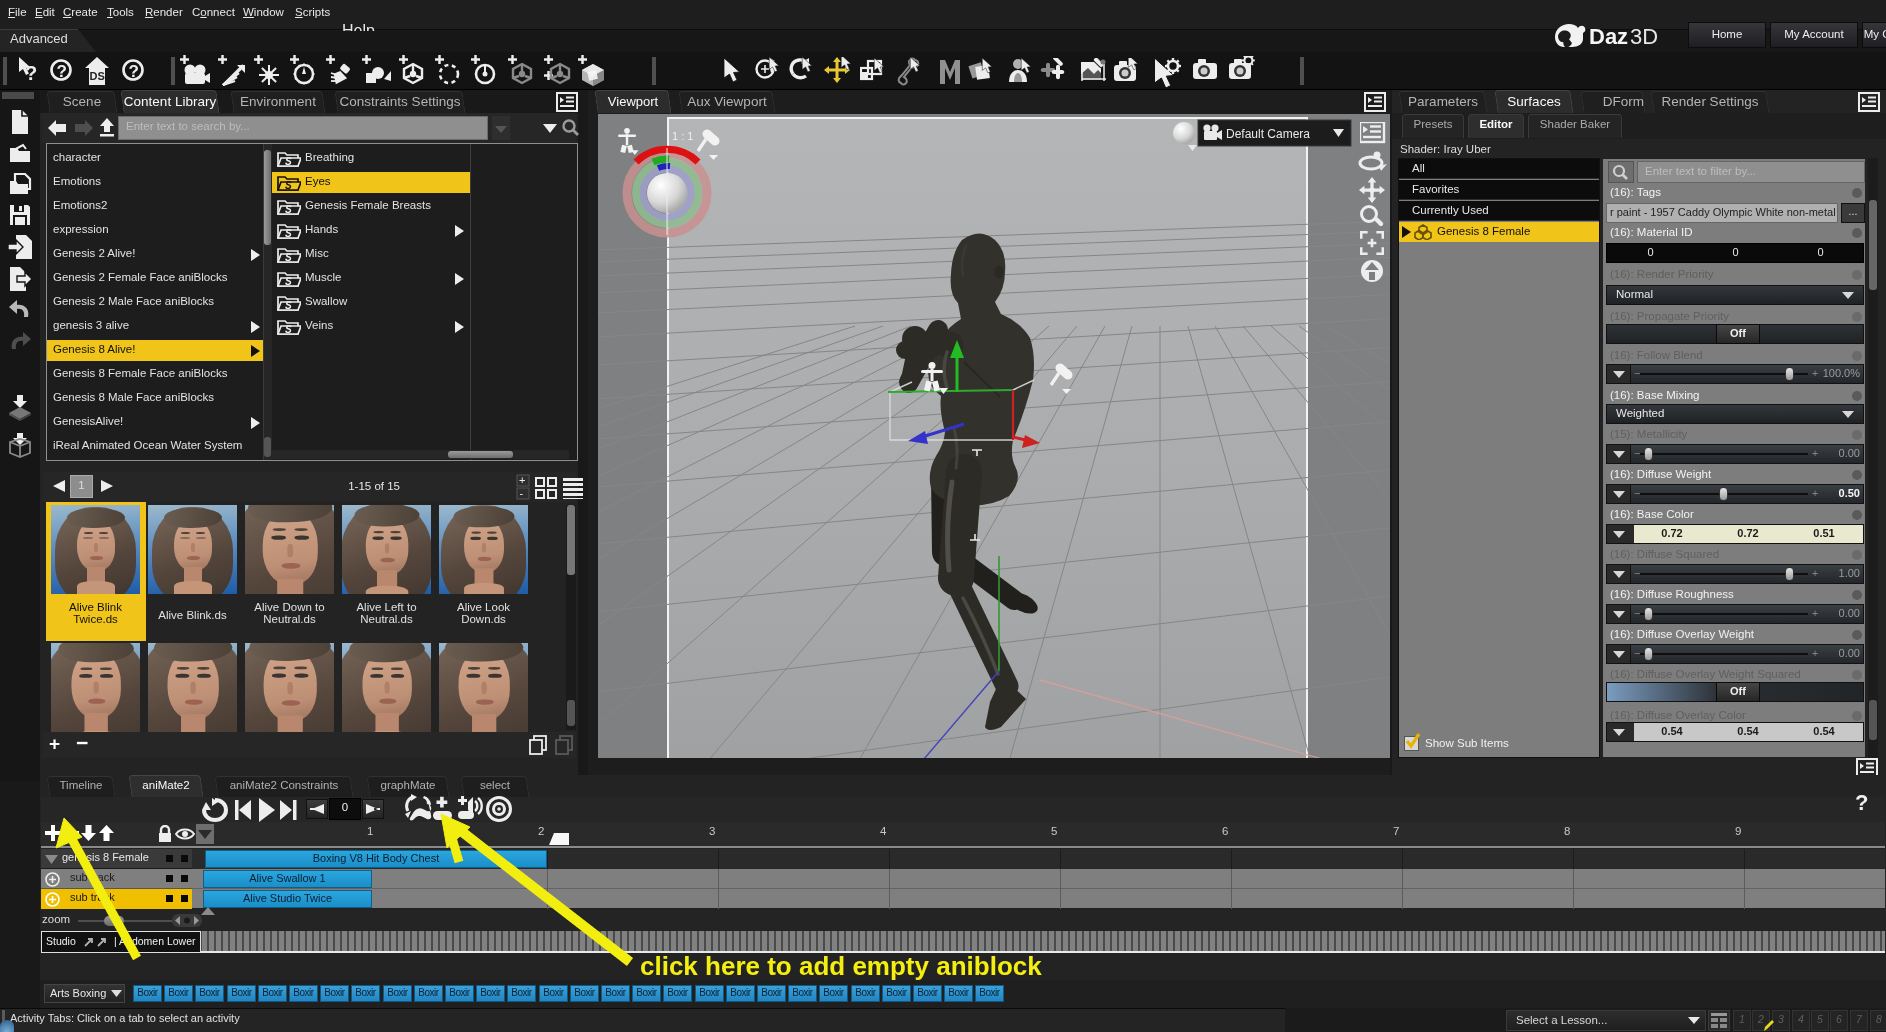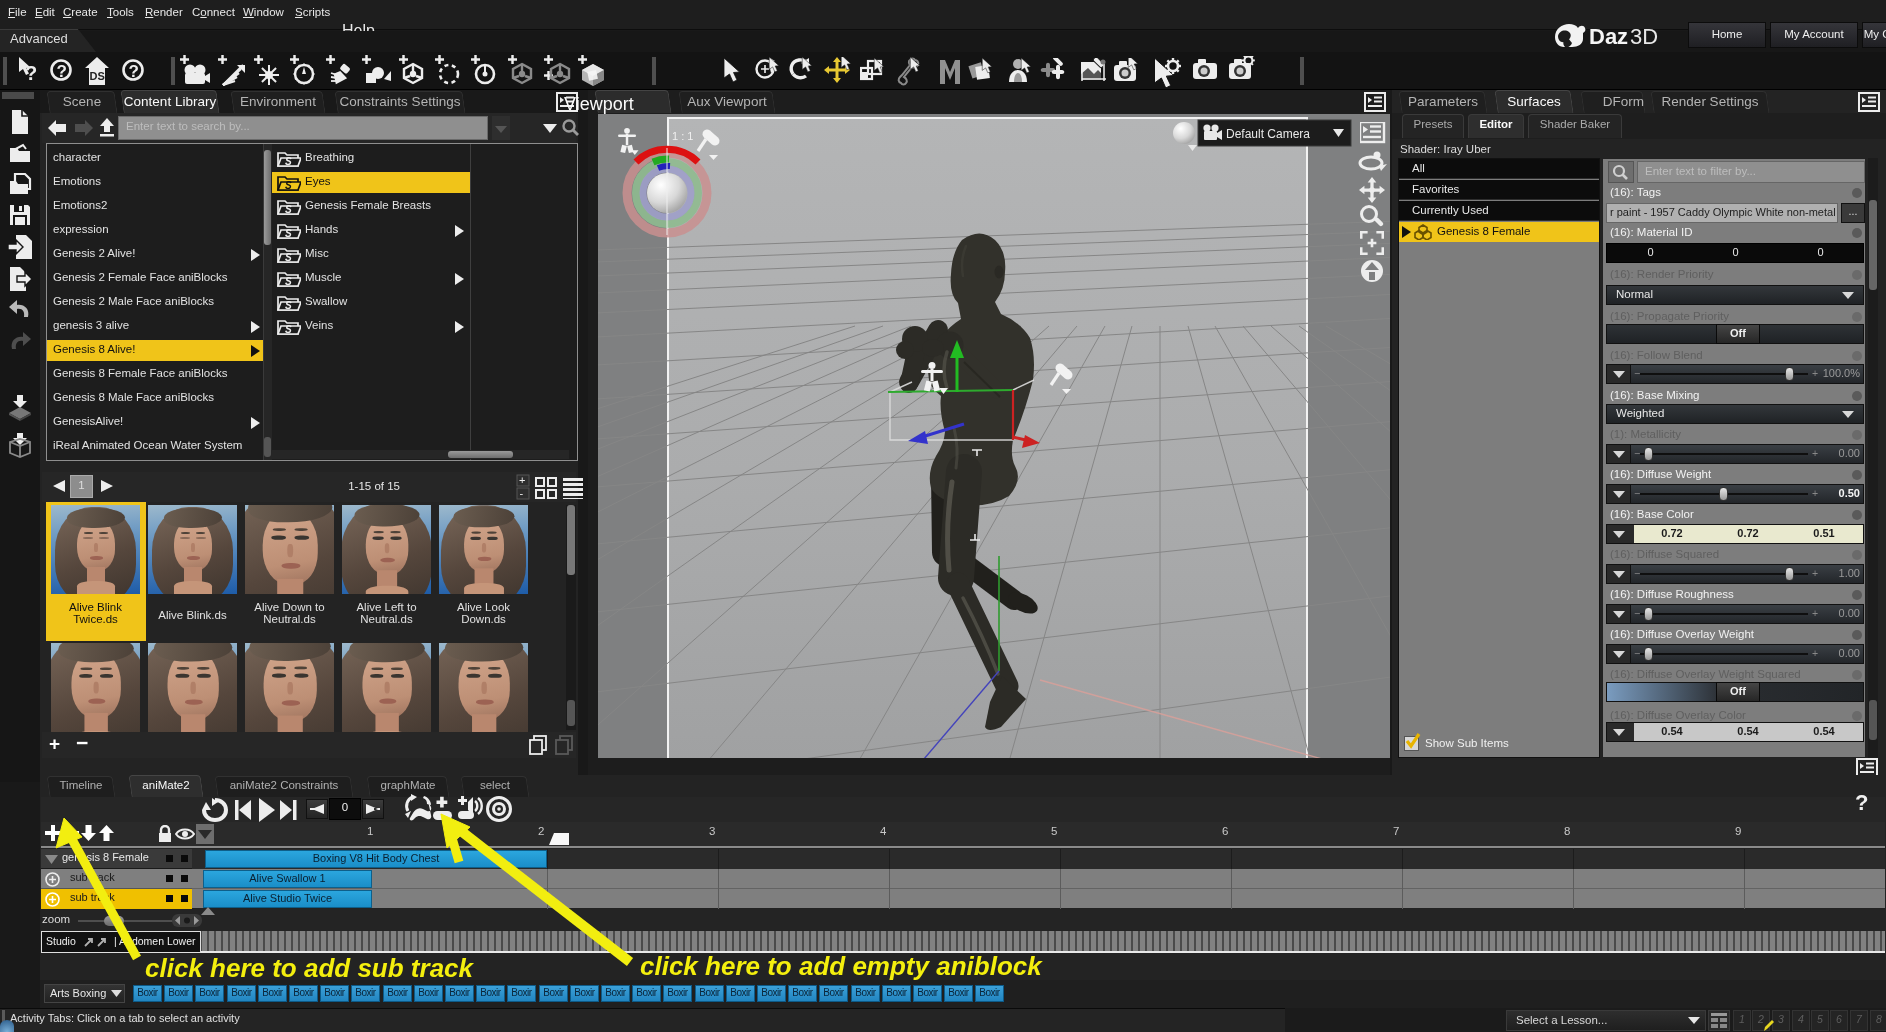--- a/index.html
+++ b/index.html
@@ -692,21 +692,21 @@
 <svg class="a" style="left:528px;top:735px" width="22" height="20" viewBox="0 0 22 20">
       <rect x="6" y="1" width="12" height="14" fill="none" stroke="#ededed" stroke-width="1.8"></rect>
       <rect x="2" y="5" width="12" height="14" fill="#262626" stroke="#ededed" stroke-width="1.8"></rect>
     </svg>
 <svg class="a" style="left:554px;top:735px" width="22" height="20" viewBox="0 0 22 20">
       <rect x="6" y="1" width="12" height="14" fill="none" stroke="#5a5a5a" stroke-width="1.8"></rect>
       <rect x="2" y="5" width="12" height="14" fill="#262626" stroke="#5a5a5a" stroke-width="1.8"></rect>
     </svg>
 <div class="a" style="left:588px;top:90px;width:802px;height:692px;background:#1d1d1d"></div>
 <div class="a" style="left:596px;top:90px;width:74px;height:23px;background:#2c2c2c;border:1px solid #444;border-bottom:none;border-radius:4px 4px 0 0;transform:skewX(8deg)"></div>
-    <div class="tx" style="left:564px;top:94px;width:74px;text-align:left;font-size:18px;color:#fafafa">Viewport</div>
+    <div class="tx" style="left:596px;top:94px;width:74px;text-align:center;font-size:13px;color:#fafafa">Viewport</div>
 <div class="a" style="left:680px;top:91px;width:94px;height:22px;background:#1f1f1f;border:1px solid #303030;border-bottom:none;border-radius:4px 4px 0 0;transform:skewX(8deg)"></div>
     <div class="tx" style="left:680px;top:94px;width:94px;text-align:center;font-size:13.5px;color:#b4b4b4">Aux Viewport</div>
 <svg class="a" style="left:1364px;top:92px" width="22" height="20" viewBox="0 0 22 20">
       <rect x="1" y="1" width="20" height="18" fill="none" stroke="#ededed" stroke-width="2"></rect>
       <path d="M4 5 L8 8 L4 11 Z" fill="#ededed"></path>
       <line x1="10" y1="5.5" x2="18" y2="5.5" stroke="#ededed" stroke-width="2"></line>
       <line x1="10" y1="9.5" x2="18" y2="9.5" stroke="#ededed" stroke-width="2"></line>
       <line x1="4" y1="14" x2="18" y2="14" stroke="#ededed" stroke-width="2"></line>
     </svg>
 <div class="a" style="left:598px;top:114px;width:792px;height:644px;background:#7f8081;overflow:hidden"><svg width="792" height="644" viewBox="0 0 792 644">
@@ -987,21 +987,21 @@
     <div class="tx" style="left:1812px;top:367px;font-size:10.5px;color:#888">+</div>
     <div class="a" style="left:1785px;top:367px;width:9px;height:14px;background:linear-gradient(180deg,#e8e8e8,#9a9a9a);border-radius:4px;border:1px solid #333"></div>
     <div class="tx" style="right:26px;top:367px;font-size:11px;font-weight:normal;color:#9a9a9a">100.0%</div>
 <div class="tx" style="left:1610px;top:389px;font-size:11.5px;color:#f2f2f2">(16): Base Mixing</div>
     <div class="a" style="left:1852px;top:391px;width:10px;height:10px;border-radius:50%;background:#5a5a5a"></div>
 <div class="a" style="left:1606px;top:404px;width:258px;height:20px;background:linear-gradient(180deg,#33373b,#1f2225);border:1px solid #111"></div>
     <div class="tx" style="left:1616px;top:407px;font-size:11.5px;color:#e8e8e8">Weighted</div>
     <svg class="a" style="left:1842px;top:411px" width="12" height="8" viewBox="0 0 12 8">
       <path d="M0 0 L12 0 L6 7 Z" fill="#d8d8d8"></path>
     </svg>
-<div class="tx" style="left:1610px;top:428px;font-size:11.5px;color:#5f5f5f">(1): Metallicity</div>
+<div class="tx" style="left:1610px;top:428px;font-size:11.5px;color:#5f5f5f">(15): Metallicity</div>
     <div class="a" style="left:1852px;top:430px;width:10px;height:10px;border-radius:50%;background:#6a6a6a"></div>
 <div class="a" style="left:1606px;top:444px;width:258px;height:20px;background:linear-gradient(180deg,#3a3f44,#23262a);border:1px solid #111"></div>
     <div class="a" style="left:1607px;top:445px;width:24px;height:18px;background:#2a2a2a;border-right:1px solid #111"></div>
     <svg class="a" style="left:1613px;top:451px" width="12" height="8" viewBox="0 0 12 8">
       <path d="M0 0 L12 0 L6 7 Z" fill="#d8d8d8"></path>
     </svg>
     <div class="a" style="left:1640px;top:453px;width:168px;height:2px;background:#0f0f0f"></div>
     <div class="tx" style="left:1634px;top:447px;font-size:10.5px;color:#888">−</div>
     <div class="tx" style="left:1812px;top:447px;font-size:10.5px;color:#888">+</div>
     <div class="a" style="left:1644px;top:447px;width:9px;height:14px;background:linear-gradient(180deg,#e8e8e8,#9a9a9a);border-radius:4px;border:1px solid #333"></div>
@@ -1246,22 +1246,21 @@
     </svg>
 <div class="a" style="left:41px;top:931px;width:1844px;height:22px;background:repeating-linear-gradient(90deg,#818181 0px,#818181 5px,#4a4a4a 5px,#4a4a4a 7px);border-bottom:2px solid #e8e8e8"></div>
 <div class="a" style="left:41px;top:931px;width:160px;height:22px;background:#111;border:1px solid #e0e0e0"></div>
 <div class="tx" style="left:46px;top:935px;font-size:10.5px;color:#f0f0f0">Studio</div>
 <svg class="a" style="left:84px;top:936px" width="26" height="12" viewBox="0 0 26 12">
       <path d="M1 10 L8 3 M4 3 L8 3 L8 7" stroke="#b0b0b0" stroke-width="1.8" fill="none"></path>
       <path d="M14 10 L21 3 M17 3 L21 3 L21 7" stroke="#b0b0b0" stroke-width="1.8" fill="none"></path>
     </svg>
 <div class="tx" style="left:114px;top:935px;font-size:10.5px;color:#f0f0f0">| Abdomen Lower</div>
 <div class="a" style="left:40px;top:955px;width:1846px;height:25px;background:#232323"></div>
-<div class="tx" style="left:145px;top:953px;font-size:26px;font-weight:bold;font-style:italic;color:#f4ef0e">click here to add sub track</div>
-<div class="tx" style="left:640px;top:951px;font-size:26px;font-weight:bold;font-style:italic;color:#f4ef0e">click here to add empty aniblock</div>
+<div class="tx" style="left:640px;top:951px;font-size:26px;font-weight:bold;color:#f4ef0e">click here to add empty aniblock</div>
 <svg class="a" style="left:0;top:780px;pointer-events:none" width="1886" height="252" viewBox="0 0 1886 252">
 <g stroke="#f2ee10" fill="#f2ee10">
 <line x1="137" y1="178" x2="68" y2="52" stroke-width="9"></line>
 <path d="M64 38 L56 68 L82 57 Z"></path>
 <line x1="630" y1="182" x2="452" y2="44" stroke-width="10"></line>
 <path d="M441 34 L447 68 L470 47 Z"></path>
 <line x1="459" y1="82" x2="448" y2="44" stroke-width="9"></line>
 </g>
     </svg>
 <div class="a" style="left:40px;top:980px;width:1846px;height:28px;background:#1f1f1f"></div>

